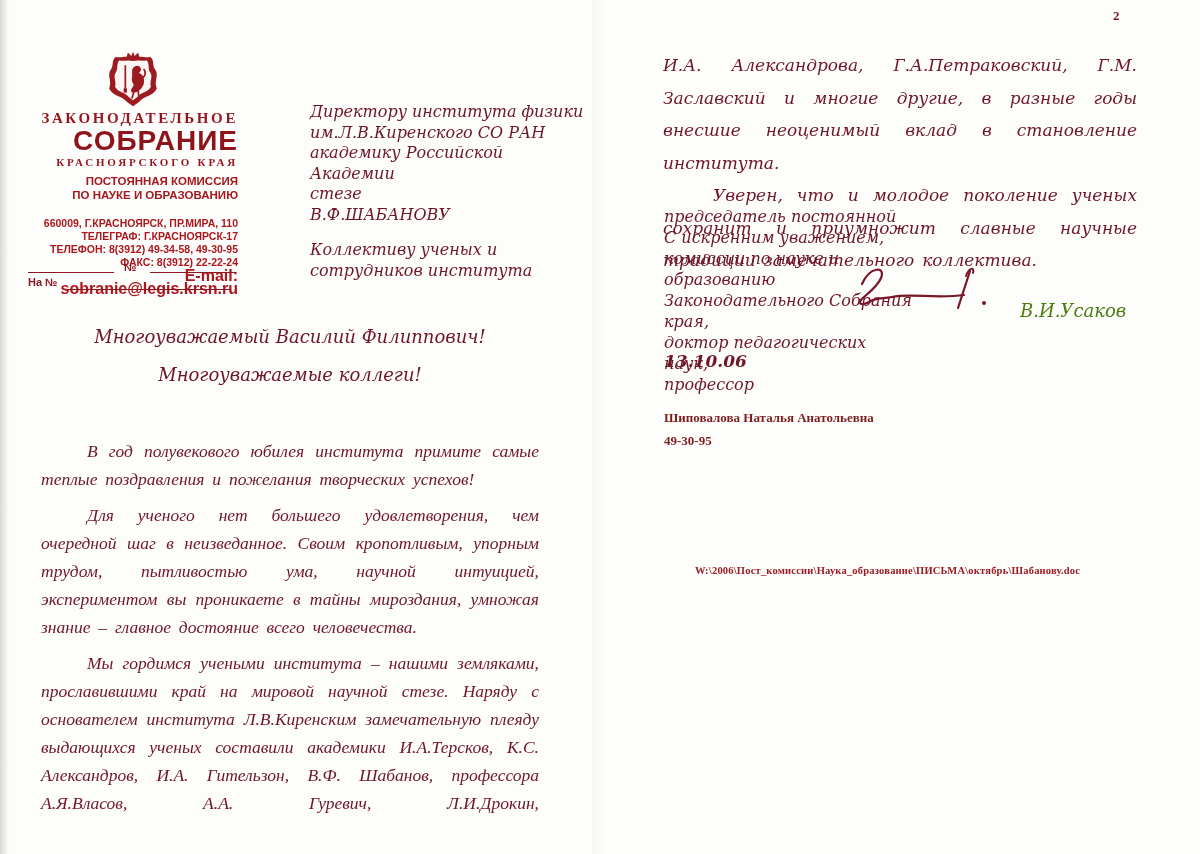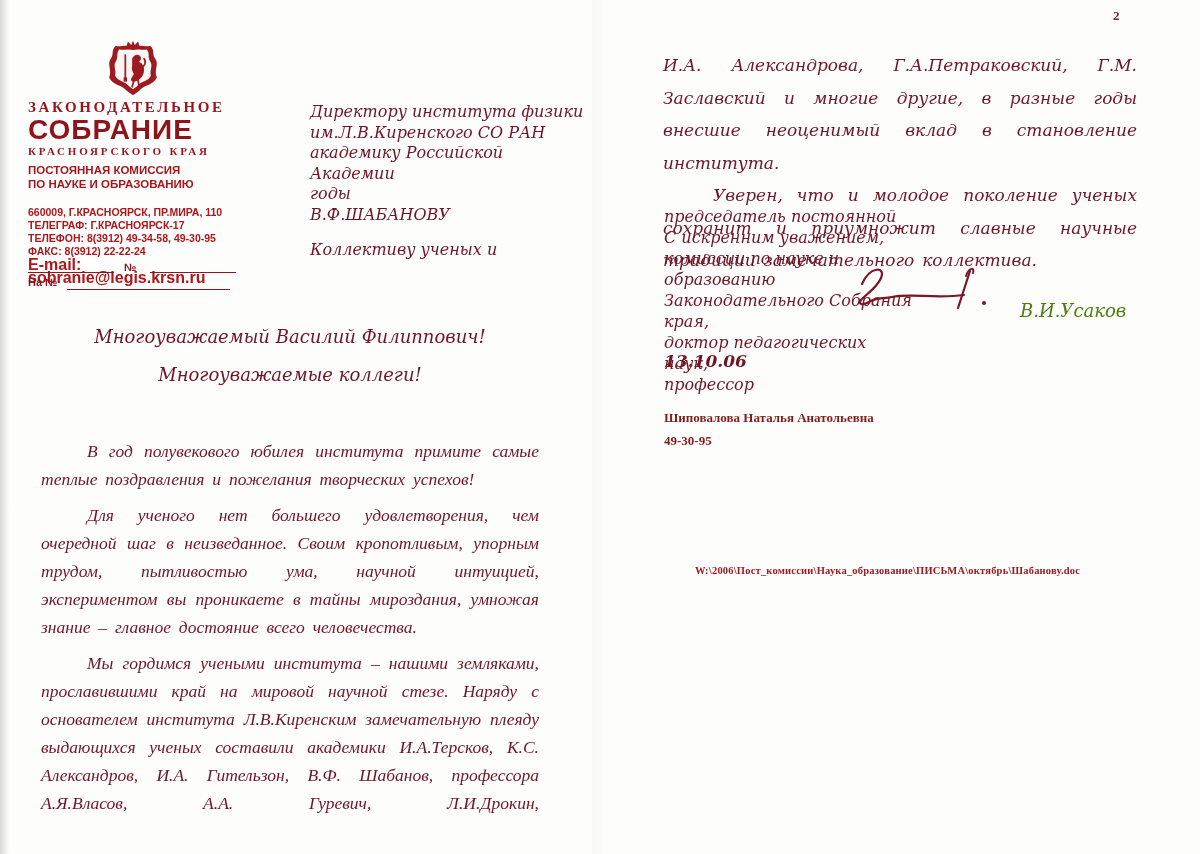--- a/index.html
+++ b/index.html
@@ -10,21 +10,21 @@
   }
   .edge-left{position:absolute;left:0;top:0;width:9px;height:100%;
     background:linear-gradient(to right,#d8d8d5,rgba(253,253,252,0));pointer-events:none;}
   .seam{position:absolute;left:592px;top:0;width:12px;height:100%;
     background:linear-gradient(to right,rgba(120,120,120,.05),rgba(120,120,120,0));pointer-events:none;}
   .page{position:absolute;top:0;height:854px;width:600px;}
   .page-left{left:0;}
   .page-right{left:600px;}
 
   
-  .letterhead{position:absolute;left:28px;top:39px;width:210px;text-align:left;}
+  .letterhead{position:absolute;left:28px;top:50px;width:210px;text-align:right;}
   .emblem{display:block;margin:0 auto 2px auto;}
   .lh-org1{font-family:"Liberation Serif",serif;font-weight:bold;font-size:15px;
     letter-spacing:2.6px;color:#96151d;white-space:nowrap;}
   .lh-org2{font-family:"Liberation Sans",sans-serif;font-weight:900;font-size:28px;
     letter-spacing:1px;color:#8e141c;line-height:28px;white-space:nowrap;}
   .lh-org3{font-family:"Liberation Serif",serif;font-weight:bold;font-size:11px;
     letter-spacing:2.8px;color:#96151d;margin-top:1px;white-space:nowrap;}
   .lh-comm{font-family:"Liberation Sans",sans-serif;font-weight:bold;font-size:11.5px;
     color:#a5171c;line-height:13.5px;margin-top:7px;}
   .lh-contact{font-family:"Liberation Sans",sans-serif;font-weight:bold;font-size:10.5px;
@@ -127,24 +127,25 @@
       <div class="ref-row2">
         <span class="ref-on-label">На №</span>
         <span class="ref-line rl-c"></span>
       </div>
     </div>
 
     <div class="recipient">
       <div>Директору института физики</div>
       <div>им.Л.В.Киренского СО РАН</div>
       <div>академику Российской Академии</div>
-      <div>годы</div>
+      <div>стезе</div>
       <div>В.Ф.ШАБАНОВУ</div>
       <div class="gap"></div>
       <div>Коллективу ученых и</div>
+      <div>сотрудников института</div>
     </div>
 
     <div class="sal sal1">Многоуважаемый Василий Филиппович!</div>
     <div class="sal sal2">Многоуважаемые коллеги!</div>
 
     <div class="body-left">
       <p>В год полувекового юбилея института примите самые теплые поздравления и пожелания творческих успехов!</p>
       <p>Для ученого нет большего удовлетворения, чем очередной шаг в неизведанное. Своим кропотливым, упорным трудом, пытливостью ума, научной интуицией, экспериментом вы проникаете в тайны мироздания, умножая знание – главное достояние всего человечества.</p>
       <p class="cont">Мы гордимся учеными института – нашими земляками, прославившими край на мировой научной стезе. Наряду с основателем института Л.В.Киренским замечательную плеяду выдающихся ученых составили академики И.А.Терсков, К.С. Александров, И.А. Гительзон, В.Ф. Шабанов, профессора А.Я.Власов, А.А. Гуревич, Л.И.Дрокин,</p>
     </div>

